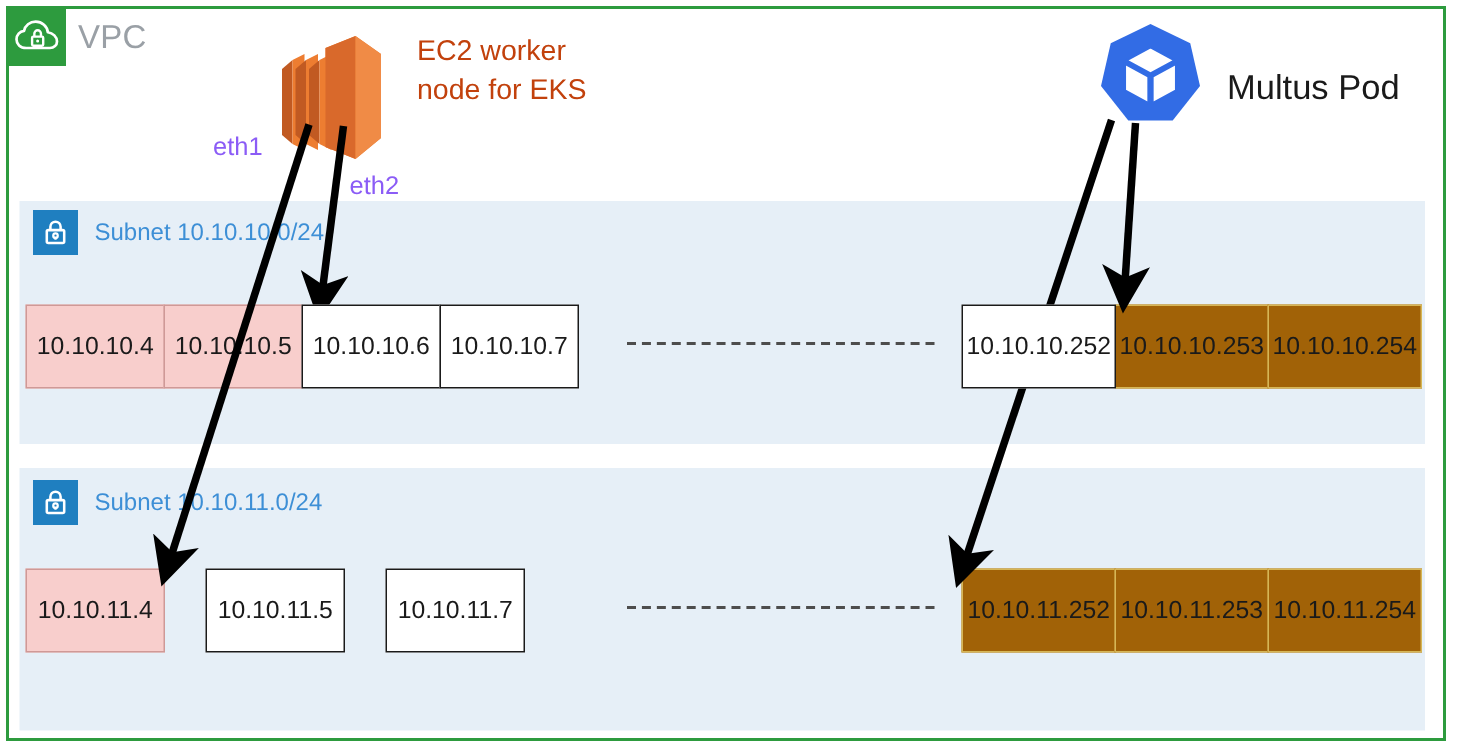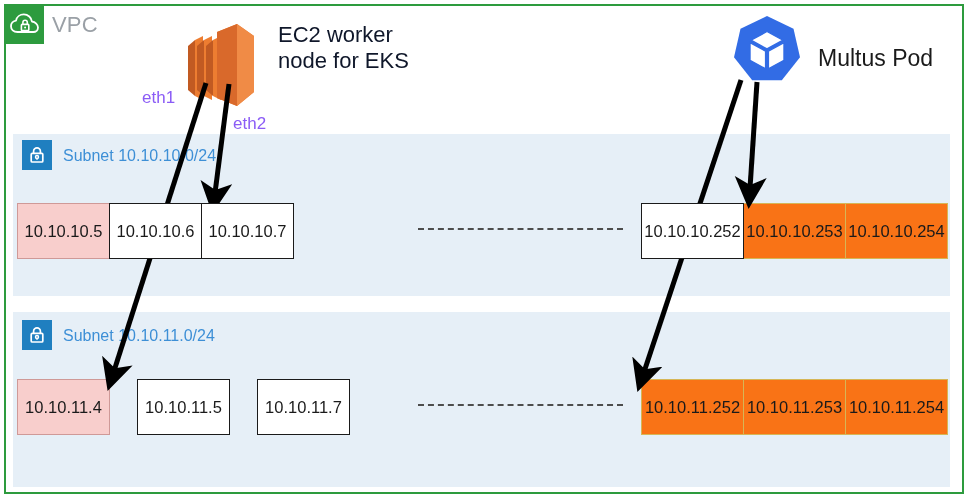--- a/index.html
+++ b/index.html
@@ -100,21 +100,21 @@
     color: #1a1a1a;
     white-space: nowrap;
     margin-right: -1px;
     position: relative;
   }
   .ip-cell.w-left  { width: 93px; }
   .ip-cell.w-right { width: 103px; }
 
   .ip-cell.fill-white  { background: #ffffff; border: 1.5px solid #1a1a1a; }
   .ip-cell.fill-red    { background: #f8cecc; border: 1.5px solid #cf9997; }
-  .ip-cell.fill-yellow { background: #f97316; border: 1.5px solid #d6b656; }
+  .ip-cell.fill-yellow { background: #a16207; border: 1.5px solid #d6b656; }
 
   .ip-cell.fill-white { z-index: 2; }
 
   
   .dash-line {
     position: absolute;
     height: 0;
     border-top: 2.5px dashed #4d4d4d;
   }
   #dash-1 { left: 418px; top: 228px; width: 205px; }
@@ -125,23 +125,23 @@
     position: absolute;
     left: 184px;
     top: 22px;
     width: 74px;
     height: 92px;
   }
   .ec2-label {
     position: absolute;
     left: 278px;
     top: 22px;
-    font-size: 22px;
+    font-size: 19px;
     line-height: 26px;
-    color: #0f172a;
+    color: #c2410c;
     white-space: pre-line;
   }
   .k8s-icon {
     position: absolute;
     left: 731px;
     top: 14px;
     width: 72px;
     height: 72px;
   }
   .pod-label {
@@ -194,20 +194,21 @@
     <svg width="20" height="20" viewBox="0 0 20 20">
       <rect x="4.2" y="8.4" width="11.6" height="8.6" rx="1" fill="none" stroke="#ffffff" stroke-width="1.7"></rect>
       <path d="M6.6 8.4 V6.2 a3.4 3.4 0 0 1 6.8 0 V8.4" fill="none" stroke="#ffffff" stroke-width="1.7"></path>
       <circle cx="10" cy="12.1" r="1.5" fill="none" stroke="#ffffff" stroke-width="1.5"></circle>
       <line x1="10" y1="12.9" x2="10" y2="14.8" stroke="#ffffff" stroke-width="1.5"></line>
     </svg>
   </div>
   <div class="subnet-label" id="subnet-label-1">Subnet 10.10.10.0/24</div>
 
   <div class="ip-row" id="ip-row-left-1">
+    <div class="ip-cell w-left fill-red">10.10.10.4</div>
     <div class="ip-cell w-left fill-red">10.10.10.5</div>
     <div class="ip-cell w-left fill-white">10.10.10.6</div>
     <div class="ip-cell w-left fill-white">10.10.10.7</div>
   </div>
 
   <div class="ip-row" id="ip-row-right-1">
     <div class="ip-cell w-right fill-white">10.10.10.252</div>
     <div class="ip-cell w-right fill-yellow">10.10.10.253</div>
     <div class="ip-cell w-right fill-yellow">10.10.10.254</div>
   </div>

